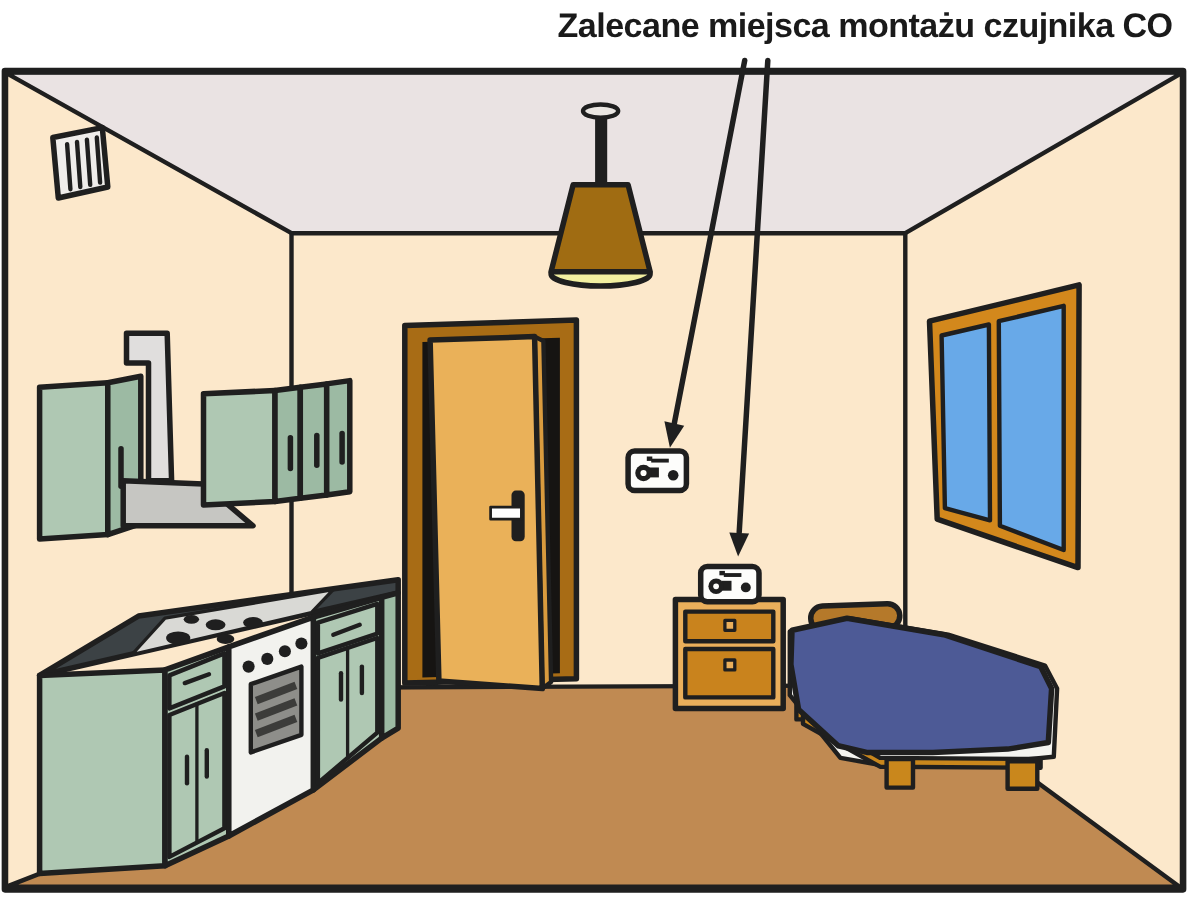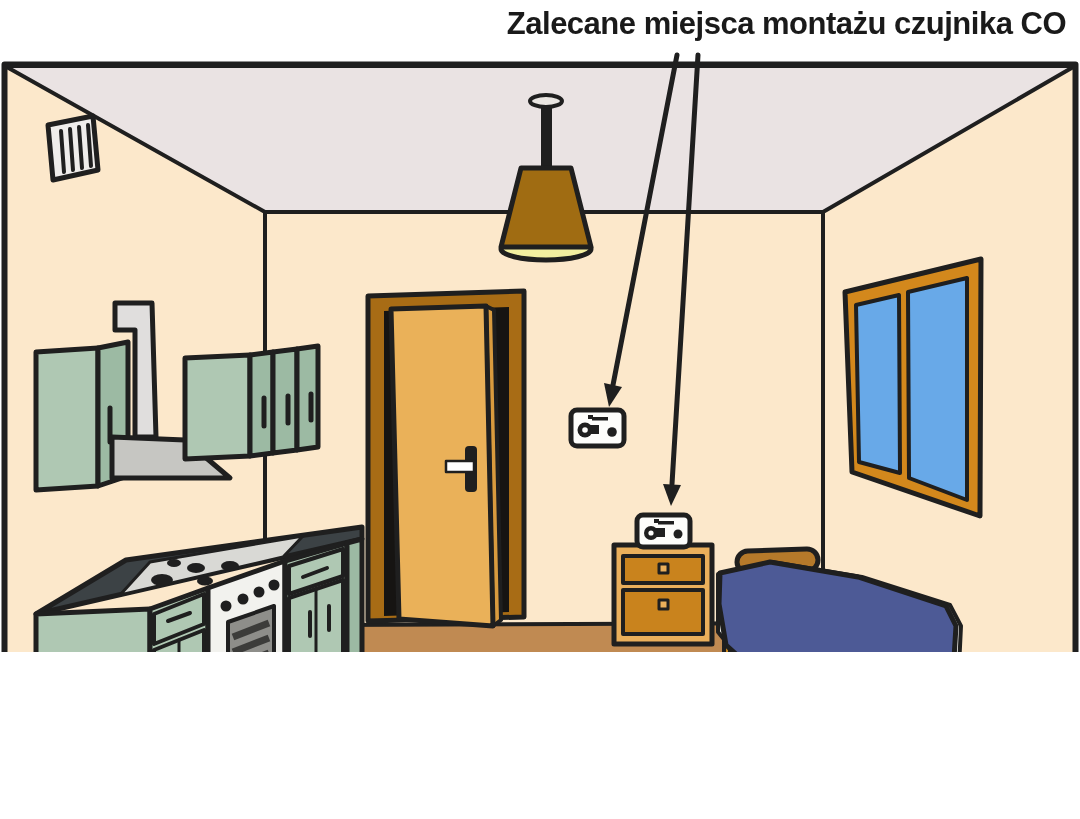--- a/index.html
+++ b/index.html
@@ -1,16 +1,16 @@
 <!DOCTYPE html>
 <html><head>
 <meta charset="utf-8">
 <style>
   html,body{margin:0;padding:0;background:#fff;}
-  .stage{position:relative;width:1080px;height:652px;background:#ffffff;overflow:hidden;
+  .stage{position:relative;width:1080px;height:819px;background:#ffffff;overflow:hidden;
          font-family:"Liberation Sans",sans-serif;}
   .caption{position:absolute;top:6px;left:0;width:1066px;text-align:right;
            font-size:31px;font-weight:700;letter-spacing:-0.5px;color:#1a1a1a;white-space:nowrap;}
   svg{position:absolute;left:0;top:0;}
   .ol{stroke:#1f1f1f;stroke-linejoin:round;stroke-linecap:round;}
   .nf{fill:none;}
   .w2{stroke-width:2.5}.w3{stroke-width:3}.w4{stroke-width:4}.w5{stroke-width:5}.w6{stroke-width:6}
   .blk{fill:#1f1f1f;}
 </style>
 </head>

